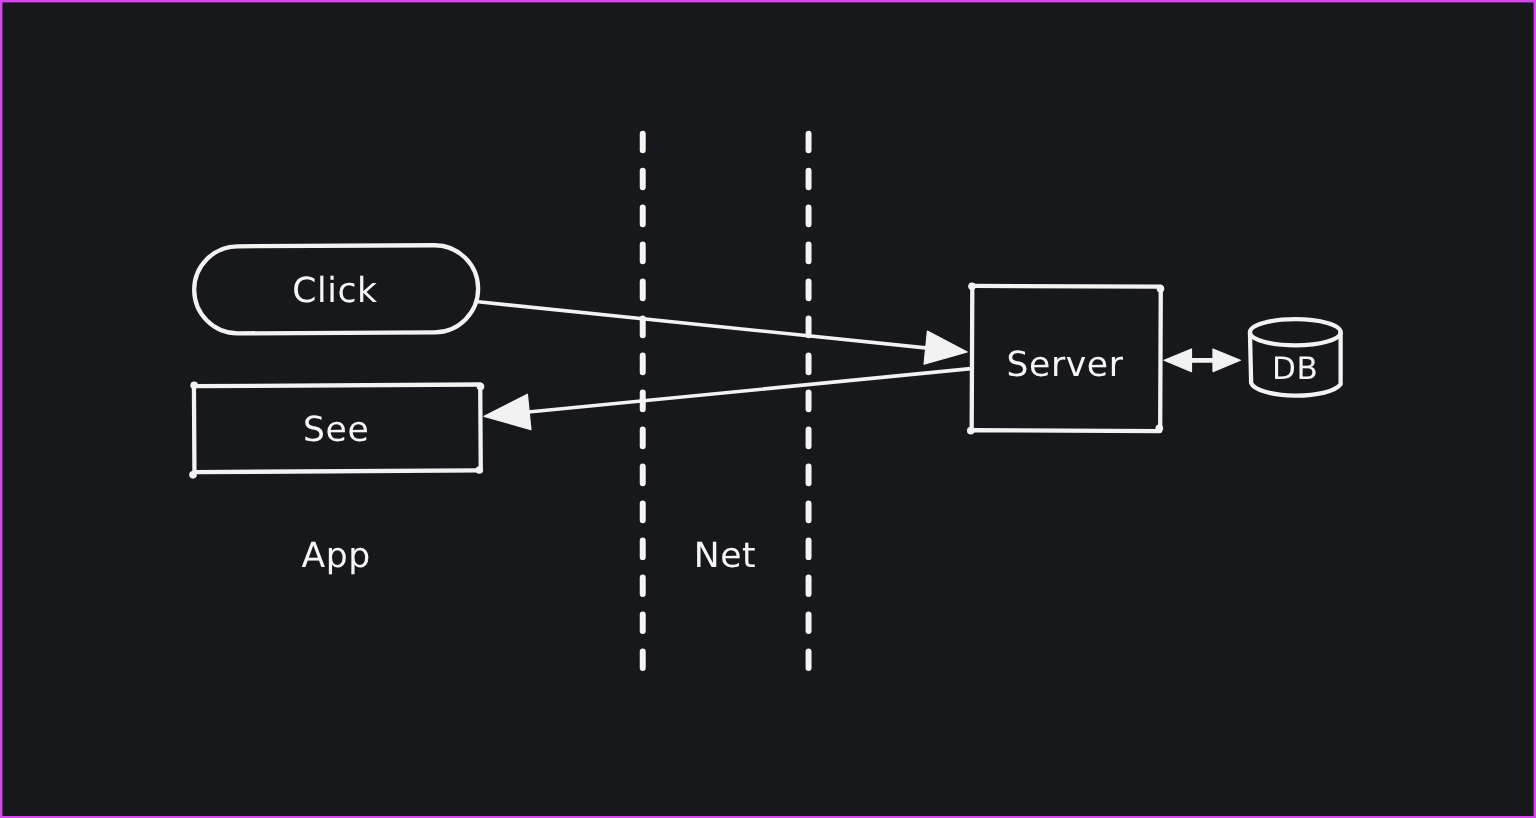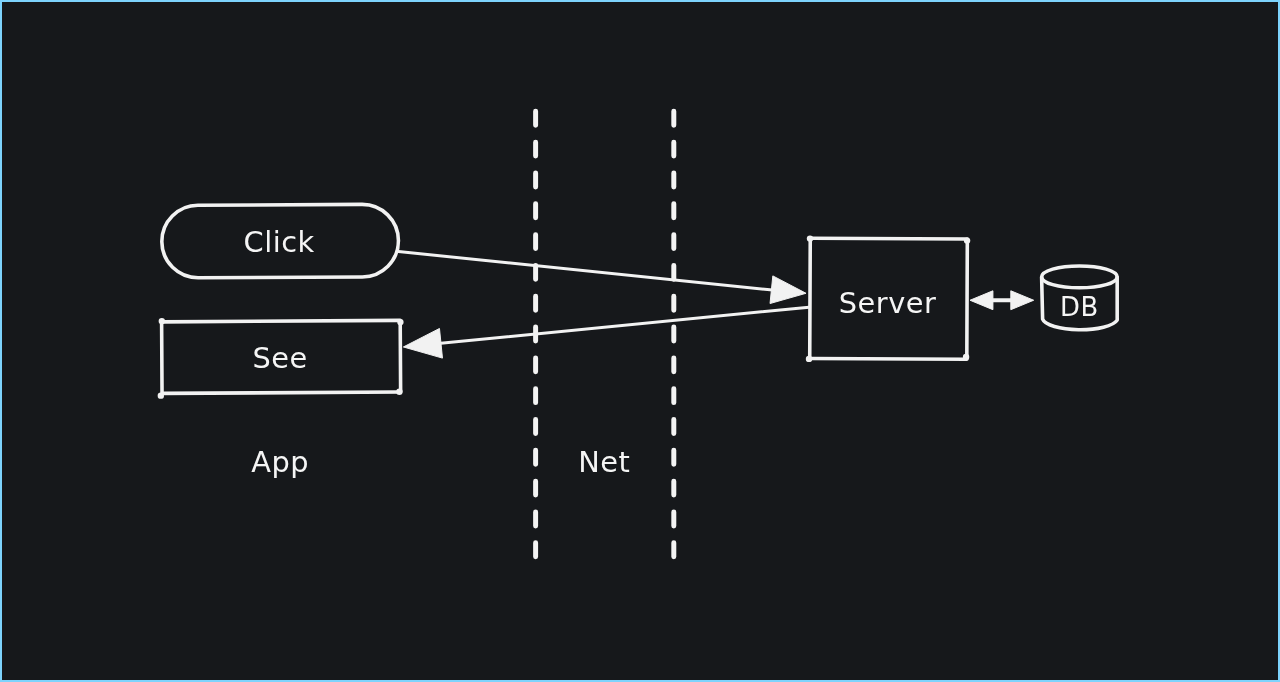--- a/index.html
+++ b/index.html
@@ -4,21 +4,21 @@
 <style>
   html, body {
     margin: 0;
     padding: 0;
     background: #2a2a2a;
   }
   .frame {
     box-sizing: border-box;
     width: 1280px;
     height: 682px;
-    border: 2px solid #7dd3fc;
+    border: 2px solid #d946ef;
     background: #16181b;
     overflow: hidden;
   }
   svg {
     display: block;
     width: 100%;
     height: 100%;
     font-family: "DejaVu Sans", sans-serif;
   }
   .shape {

